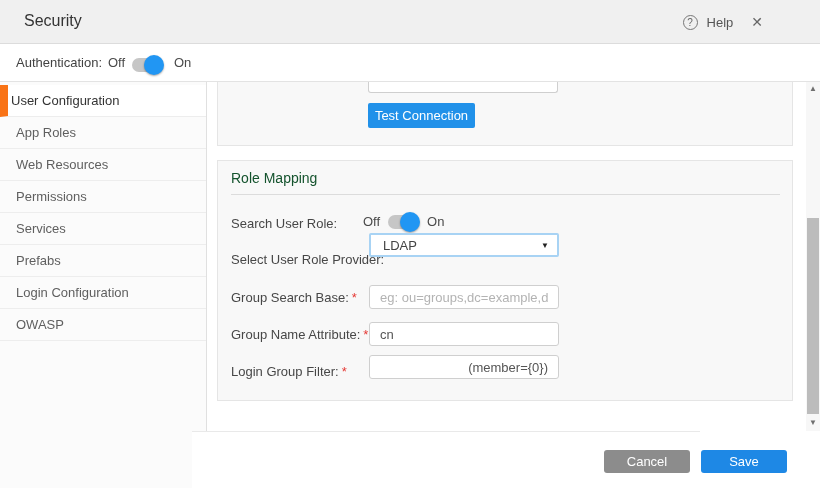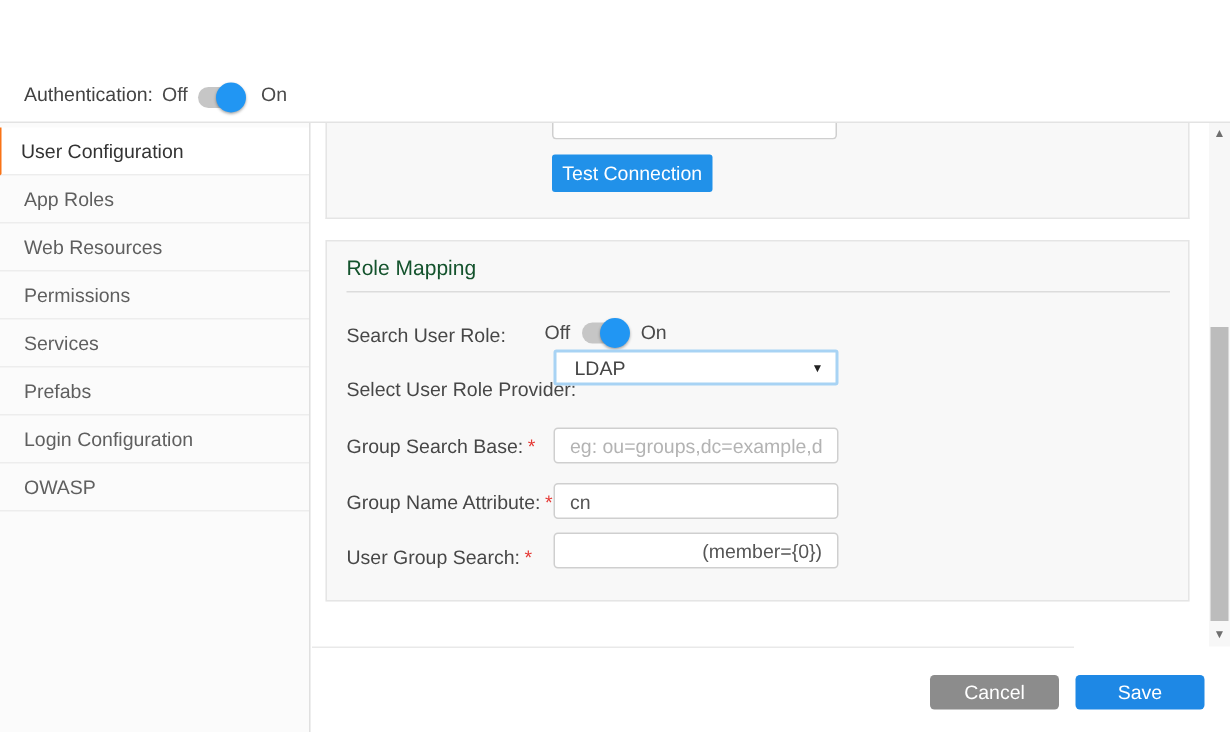--- a/index.html
+++ b/index.html
@@ -20,21 +20,21 @@
   .toggle-off, .toggle-on { font-size:13px; color:#4a4a4a; }
   .auth-off { position:absolute; left:108px; top:11px; }
   .auth-on  { position:absolute; left:174px; top:11px; }
   .switch { position:relative; width:31px; height:14px; border-radius:7px; background:#c6c6c6; cursor:pointer; }
   .switch .knob { position:absolute; right:-1px; top:-3px; width:20px; height:20px; border-radius:50%; background:#2196f3; box-shadow:0 1px 2px rgba(0,0,0,.35); }
   .auth-switch { position:absolute; left:132px; top:14px; }
 
   
   .sidebar { position:absolute; left:0; top:82px; width:207px; height:406px; background:#fbfbfb; border-right:1px solid #e0e0e0; padding-top:3px; }
   .side-item { height:32px; line-height:31px; padding-left:16px; border-bottom:1px solid #ededed; font-size:13px; color:#5f5f5f; cursor:pointer; background:transparent; }
-  .side-item.active { background:#fff; border-left:1px solid #f97316; padding-left:13px; color:#333; }
+  .side-item.active { background:#fff; border-left:8px solid #f97316; padding-left:3px; color:#333; }
 
   
   .scroll-area { position:absolute; left:208px; top:82px; width:598px; height:349px; background:#fff; }
   .panel { position:absolute; left:9px; width:576px; background:#f8f8f8; border:1px solid #e5e5e5; }
   .panel-top { top:0; height:64px; border-top:none; }
   .stub-input { position:absolute; left:150px; top:0; width:190px; height:11px; background:#fff; border:1px solid #cfcfcf; border-top:none; border-radius:0 0 3px 3px; }
   .btn { display:block; border:none; border-radius:2px; color:#fff; font-size:13px; font-family:"Liberation Sans", sans-serif; cursor:pointer; }
   .test-btn { position:absolute; left:150px; top:21px; width:107px; height:25px; background:#2191e9; font-weight:500; }
 
   .panel-role { top:78px; height:241px; }
@@ -53,29 +53,37 @@
   .toggle-row { position:absolute; left:145px; display:flex; align-items:center; gap:8px; }
 
   
   .scrollbar { position:absolute; left:806px; top:82px; width:14px; height:349px; background:#f7f7f7; }
   .scroll-up-icon, .scroll-down-icon { position:absolute; left:0; width:14px; text-align:center; font-size:8px; color:#6f6f6f; cursor:pointer; }
   .scroll-up-icon { top:2px; }
   .scroll-down-icon { top:336px; }
   .scroll-thumb { position:absolute; left:1px; top:136px; width:12px; height:196px; background:#bcbcbc; cursor:pointer; }
 
   
-  .footer { position:absolute; left:208px; top:431px; width:508px; height:57px; background:#fff; border-top:1px solid #e9e9e9; }
+  .footer { position:absolute; left:192px; top:431px; width:508px; height:57px; background:#fff; border-top:1px solid #e9e9e9; }
   .cancel-btn { position:absolute; left:412px; top:18px; width:86px; height:23px; background:#8c8c8c; border-radius:3px; }
   .save-btn { position:absolute; left:509px; top:18px; width:86px; height:23px; background:#1e88e5; border-radius:3px; }
 </style>
 </head>
 <body>
 
 <div class="app">
 
+  <div class="header">
+    <div class="header-title">Security</div>
+    <div class="header-right">
+      <div class="help-icon">?</div>
+      <div class="help-label">Help</div>
+      <div class="close-icon">✕</div>
+    </div>
+  </div>
 
   <div class="auth-bar">
     <div class="auth-label">Authentication:</div>
     <div class="toggle-off auth-off">Off</div>
     <div class="switch auth-switch">
       <div class="knob"></div>
     </div>
     <div class="toggle-on auth-on">On</div>
   </div>
 
@@ -124,21 +132,21 @@
         <span>Group Search Base:</span><span class="req">*</span>
       </div>
       <input class="ctl text-input" style="top: 124px;" placeholder="eg: ou=groups,dc=example,dc=com">
 
       <div class="field-label" style="top:166px;">
         <span>Group Name Attribute:</span><span class="req">*</span>
       </div>
       <input class="ctl text-input" style="top: 161px;" value="cn">
 
       <div class="field-label" style="top:203px;">
-        <span>User Group Search:</span><span class="req">*</span>
+        <span>Login Group Filter:</span><span class="req">*</span>
       </div>
       <input class="ctl text-input" style="top: 194px; text-align: right;" value="(member={0})">
     </div>
   </div>
 
   <div class="scrollbar">
     <div class="scroll-up-icon">▲</div>
     <div class="scroll-thumb"></div>
     <div class="scroll-down-icon">▼</div>
   </div>

